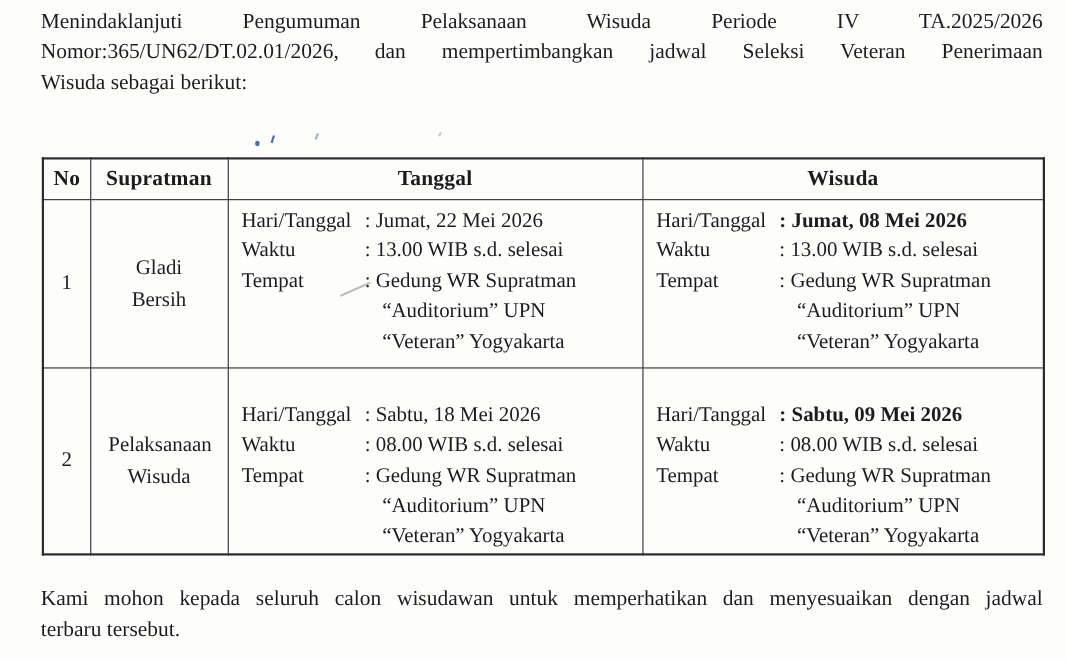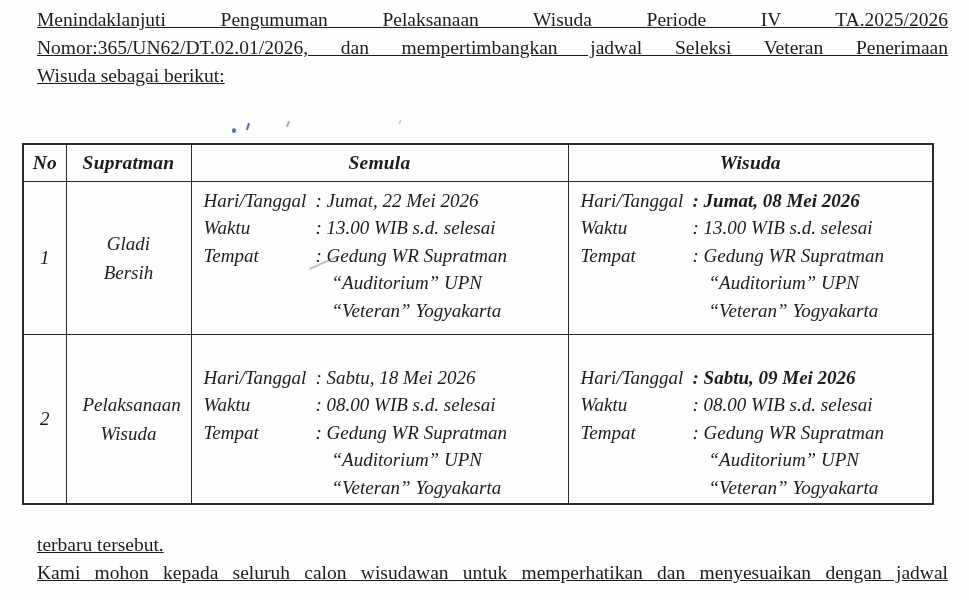--- a/index.html
+++ b/index.html
@@ -9,40 +9,39 @@
     --pen:#4a6fa5;
   }
   *{box-sizing:border-box;margin:0;padding:0;}
   html,body{width:969px;height:600px;overflow:hidden;}
   body{
     background:var(--paper);
     color:var(--ink);
     font-family:"Liberation Serif","DejaVu Serif",serif;
     position:relative;
   }
-  .para{position:absolute;left:37px;width:911px;font-size:19.5px;text-decoration:underline;}
+  .para{position:absolute;left:37px;width:911px;font-size:19.5px;}
   .para .pline{
     display:block;height:28px;line-height:28px;white-space:nowrap;
     text-align:justify;text-align-last:justify;
   }
   .para .pline.last{text-align:center;text-align-last:left;white-space:normal;}
   #intro{top:6px;}
   #closing{top:531px;}
 
   
   .pen-dot{position:absolute;background:var(--pen);border-radius:50%;}
   .pen-tick{position:absolute;background:var(--pen);}
   .scratch{position:absolute;background:#9b9b9b;opacity:.65;border-radius:2px;}
 
   
   table#sched{
-    position:absolute;left:22px;top:143px;width:910px;
+    position:absolute;left:38px;top:143px;width:910px;
     border-collapse:collapse;table-layout:fixed;
     font-size:19px;
-    font-style:italic;
   }
   #sched col.c-no{width:43px;}
   #sched col.c-keg{width:125px;}
   #sched col.c-sem{width:377px;}
   #sched col.c-men{width:365px;}
   #sched th,#sched td{border:1.5px solid var(--border);}
   #sched{border:2px solid var(--border);}
   #sched th{
     height:37px;font-weight:bold;text-align:center;vertical-align:middle;
     font-size:19.5px;letter-spacing:.2px;
@@ -78,21 +77,21 @@
   <colgroup>
     <col class="c-no">
       <col class="c-keg">
       <col class="c-sem">
       <col class="c-men">
   </colgroup>
   <tbody>
       <tr>
     <th>No</th>
     <th>Supratman</th>
-    <th>Semula</th>
+    <th>Tanggal</th>
     <th>Wisuda</th>
   </tr>
 
   <tr class="r1">
     <td class="cell-no">1</td>
     <td class="cell-keg">
       <div class="keg-inner">Gladi Bersih</div>
     </td>
     <td class="cell-sched">
       <div class="sched-grid">
@@ -155,15 +154,15 @@
         <span class="val cont">“Auditorium” UPN</span>
         <span class="lbl"></span>
         <span class="val cont">“Veteran” Yogyakarta</span>
       </div>
     </td>
   </tr>
 </tbody>
   </table>
 
 <div class="para" id="closing">
+  <span class="pline">Kami mohon kepada seluruh calon wisudawan untuk memperhatikan dan menyesuaikan dengan jadwal</span>
   <span class="pline last">terbaru tersebut.</span>
-  <span class="pline">Kami mohon kepada seluruh calon wisudawan untuk memperhatikan dan menyesuaikan dengan jadwal</span>
 </div>
 
 </body></html>

